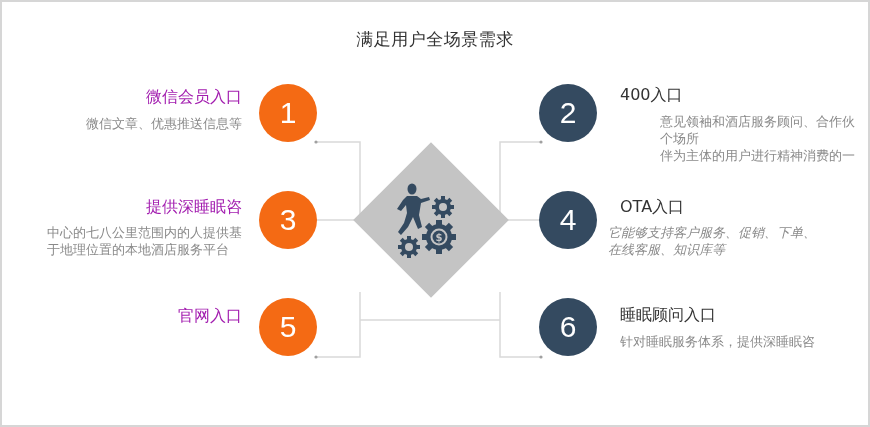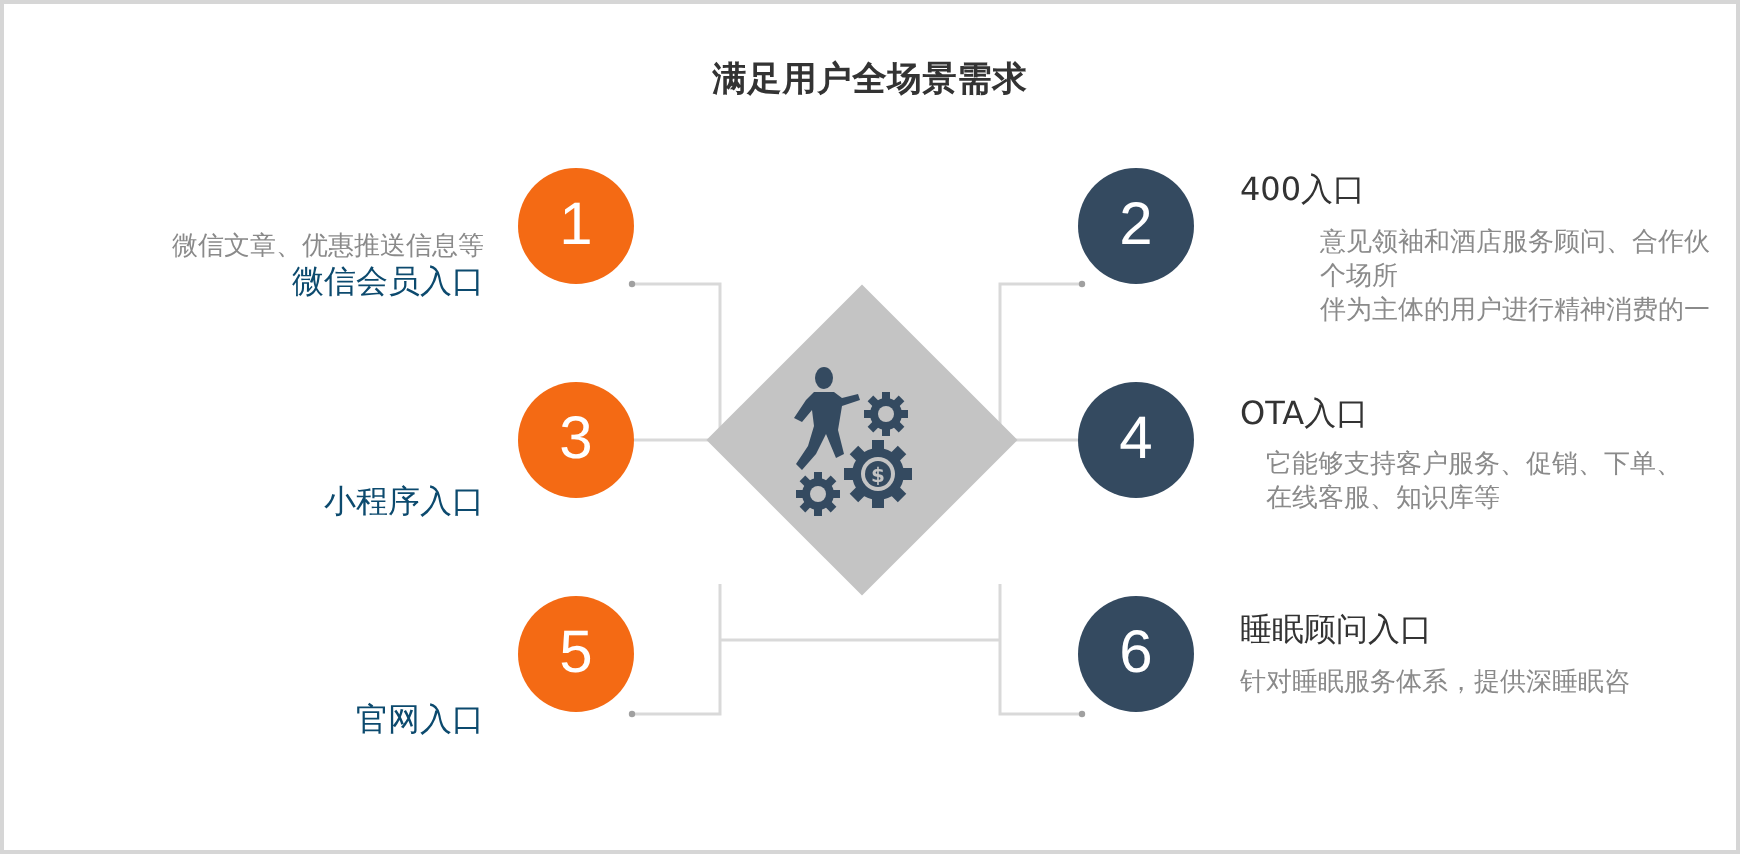--- a/index.html
+++ b/index.html
@@ -1,24 +1,24 @@
 <!DOCTYPE html>
 <html><head>
 <meta charset="utf-8">
 <style>
   * { margin: 0; padding: 0; box-sizing: border-box; }
   html, body { width: 870px; height: 427px; background: #ffffff; overflow: hidden; }
   body { font-family: "DejaVu Sans", "Liberation Sans", sans-serif; position: relative; }
   .frame { position: absolute; left: 0; top: 0; width: 870px; height: 427px; border: 2px solid #d6d6d6; border-right-width: 2px; border-bottom-width: 2px; background: #fff; }
-  .title { position: absolute; left: 0; width: 870px; top: 28px; text-align: center; font-size: 17px; font-weight: bold; color: #333333; letter-spacing: 0.5px; }
+  .title { position: absolute; left: 0; width: 870px; top: 28px; text-align: center; font-size: 17px; font-weight: normal; color: #333333; letter-spacing: 0.5px; }
   .circle { position: absolute; width: 58px; height: 58px; border-radius: 50%; color: #fff; font-family: "Liberation Sans", sans-serif; font-size: 30px; line-height: 58px; text-align: center; }
   .circle.orange { background: #f46a14; }
   .circle.navy { background: #344a60; }
   .item-title { position: absolute; font-size: 16px; white-space: nowrap; }
-  .left .item-title { color: #0c4a6e; text-align: right; margin-top: 44px; }
+  .left .item-title { color: #a21caf; text-align: right; }
   .right .item-title { color: #333; text-align: center; }
   .item-desc { position: absolute; font-size: 13px; line-height: 17px; color: #8a8a8a; }
   .left .item-desc { }
   .right .item-desc { text-align: left; }
   .lines { position: absolute; left: 0; top: 0; }
   .diamond { position: absolute; left: 376px; top: 165px; width: 110px; height: 110px; background: #c4c4c4; transform: rotate(45deg); }
   .icon-wrap { position: absolute; left: 395px; top: 183px; width: 72px; height: 76px; }
 </style>
 </head>
 <body>
@@ -98,22 +98,24 @@
   <div>
     <div class="circle orange" style="left:259px; top:84px;">1</div>
     <div class="item-title" style="right:628px; top:87px;">微信会员入口</div>
     <div class="item-desc" style="right:628px; top:115px;">
       <div>微信文章、优惠推送信息等</div>
     </div>
   </div>
 
   <div>
     <div class="circle orange" style="left:259px; top:191px;">3</div>
-    <div class="item-title" style="right:628px; top:197px;">小程序入口</div>
+    <div class="item-title" style="right:628px; top:197px;">提供深睡眠咨</div>
     <div class="item-desc" style="right:628px; top:224px;">
+      <div>中心的七八公里范围内的人提供基</div>
+      <div>于地理位置的本地酒店服务平台</div>
     </div>
   </div>
 
   <div>
     <div class="circle orange" style="left:259px; top:298px;">5</div>
     <div class="item-title" style="right:628px; top:306px;">官网入口</div>
     <div class="item-desc" style="right:628px; top:333px;">
     </div>
   </div>
 </div>
@@ -126,21 +128,21 @@
     <div class="item-desc" style="left:620px; top:113px; width:225px;margin-left:40px;">
       <div>意见领袖和酒店服务顾问、合作伙</div>
       <div>个场所</div>
       <div>伴为主体的用户进行精神消费的一</div>
     </div>
   </div>
 
   <div>
     <div class="circle navy" style="left:539px; top:191px;">4</div>
     <div class="item-title" style="left:620px; top:197px;">OTA入口</div>
-    <div class="item-desc" style="left:633px; top:224px; width:225px;">
+    <div class="item-desc" style="left:608px; top:224px; width:225px;font-style:italic;">
       <div>它能够支持客户服务、促销、下单、</div>
       <div>在线客服、知识库等</div>
     </div>
   </div>
 
   <div>
     <div class="circle navy" style="left:539px; top:298px;">6</div>
     <div class="item-title" style="left:620px; top:305px;">睡眠顾问入口</div>
     <div class="item-desc" style="left:620px; top:333px; width:225px;">
       <div>针对睡眠服务体系，提供深睡眠咨</div>

